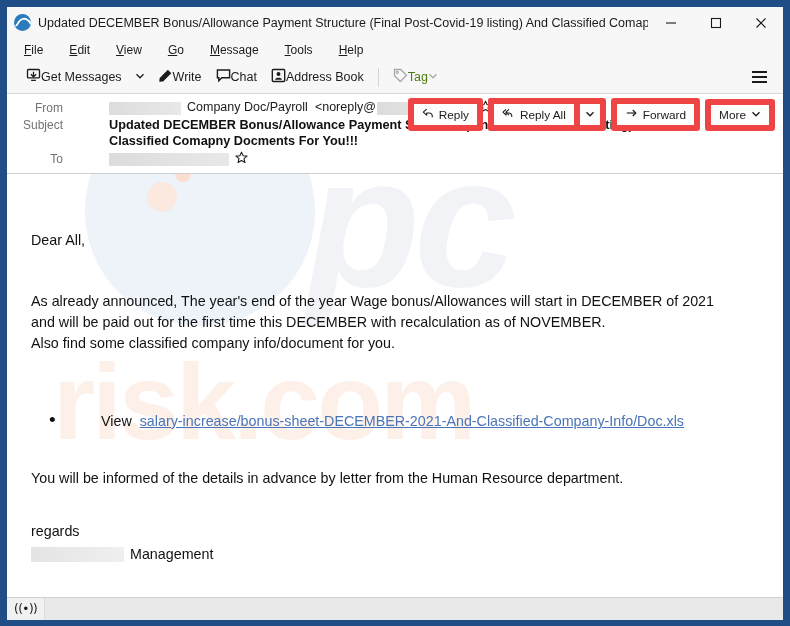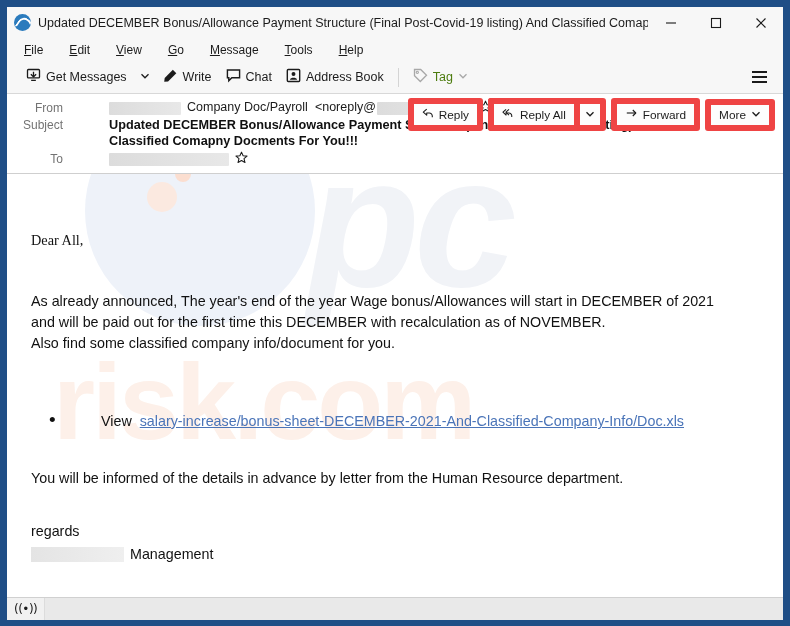--- a/index.html
+++ b/index.html
@@ -103,21 +103,20 @@
     border-bottom: 1px solid #d8d8d8;
     display: flex;
     align-items: center;
     padding: 0 10px 0 12px;
     font-size: 12.5px;
     color: #1b1b1b;
   }
   .tb-btn {
     display: flex;
     align-items: center;
-    gap: 5px;
     padding: 3px 7px;
     border-radius: 3px;
     white-space: nowrap;
     cursor: default;
   }
   .tb-btn.disabled { color: #4d7c0f; }
   .tb-chevron {
     display: flex; align-items: center; justify-content: center;
     padding: 3px 6px; cursor: default;
   }
@@ -271,21 +270,21 @@
     color: #fdf0e9;
     font-family: "Liberation Sans", sans-serif;
     white-space: nowrap;
   }
   #body-content {
     position: relative;
     z-index: 1;
     padding: 56px 22px 0 24px;
     line-height: 21px;
   }
-  #greeting { margin: 0 0 40px 0; font-family: Liberation Serif, serif; }
+  #greeting { margin: 0 0 40px 0; }
   #para-main { margin: 0 0 12px 0; }
   #para-main div { white-space: nowrap; }
   #bullet-list {
     margin: 57px 0 0 0;
     padding: 0 0 0 18px;
     list-style: none;
   }
   #bullet-item {
     position: relative;
     padding-left: 52px;

